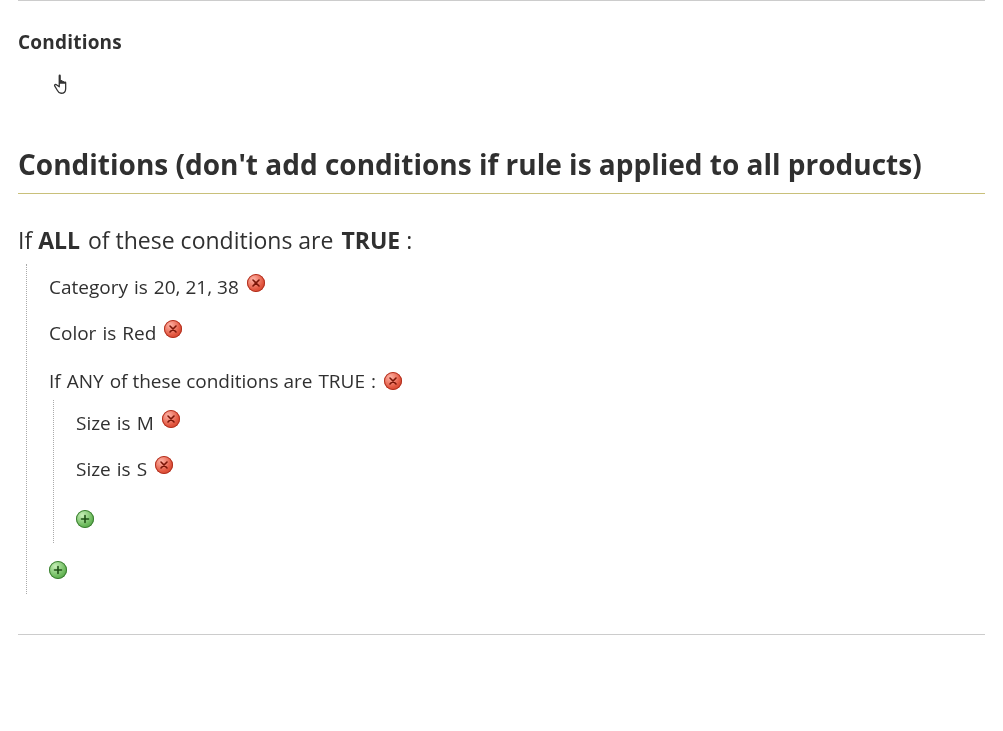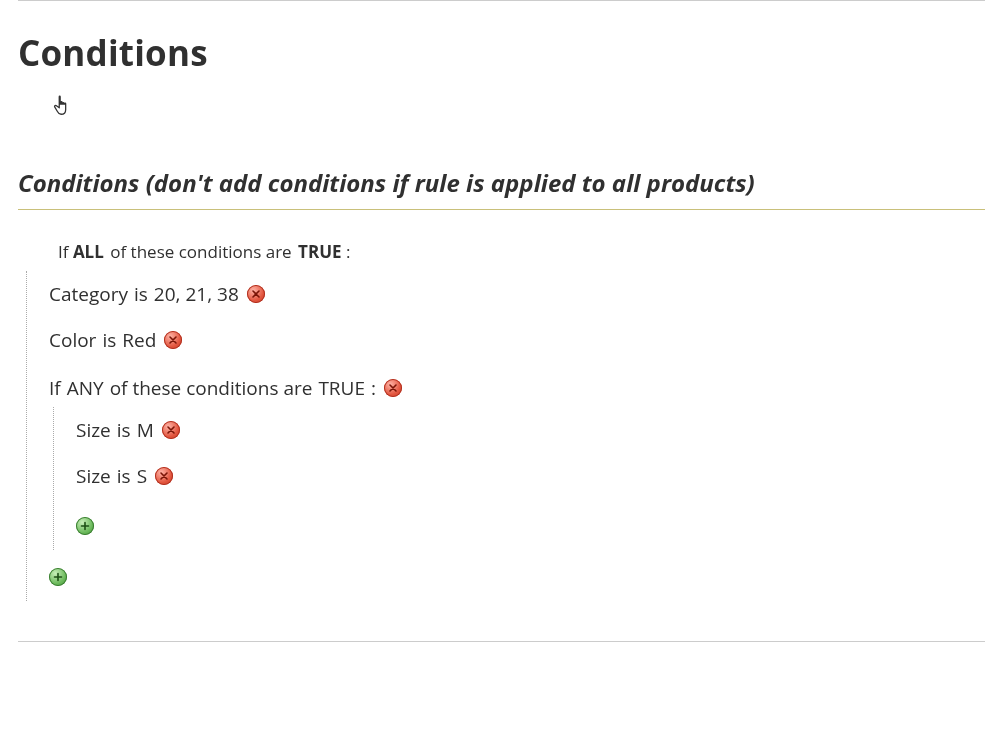--- a/index.html
+++ b/index.html
@@ -10,68 +10,66 @@
       color: #303030;
       font-size: 17px;
       background: #fff;
     }
     hr.rule {
       border: none;
       border-top: 1px solid #ccc;
       margin: 0;
     }
     h1.section-title {
-      font-size: 35px;
+      font-size: 19px;
       font-weight: 700;
       margin: 28px 0 12px 0;
       letter-spacing: 0.2px;
     }
     .cursor-area {
       height: 60px;
       position: relative;
     }
     .hand-cursor {
       position: absolute;
       left: 33px;
       top: 6px;
       width: 22px;
       height: 24px;
     }
     h2.fieldset-legend {
-      font-size: 24px;
+      font-size: 28px;
       font-weight: 700;
       margin: 18px 0 10px 0;
-      font-style: italic;
     }
     hr.legend-rule {
       border: none;
       border-top: 1px solid #c9c07a;
       margin: 0 0 30px 0;
     }
     .root-line {
-      font-size: 17px;
+      font-size: 23px;
       margin-bottom: 8px;
-      margin-left: 40px;
     }
     .root-line .sep { margin: 0 2px; }
     .root-line .bold { font-weight: 700; }
     .tree {
       margin-left: 8px;
       border-left: 1px dotted #aaa;
       padding-left: 22px;
     }
     .tree.inner {
       margin-left: 4px;
       padding-left: 22px;
     }
     .cond-row {
       padding: 10px 0;
       font-size: 19px;
       display: flex;
-      align-items: center;
+      align-items: flex-start;
       gap: 6px;
     }
     .cond-row .bold { font-weight: 400; }
     .combine-row {
       padding: 12px 0 6px 0;
       font-size: 19px;
       display: flex;
       align-items: center;
       gap: 6px;
     }

